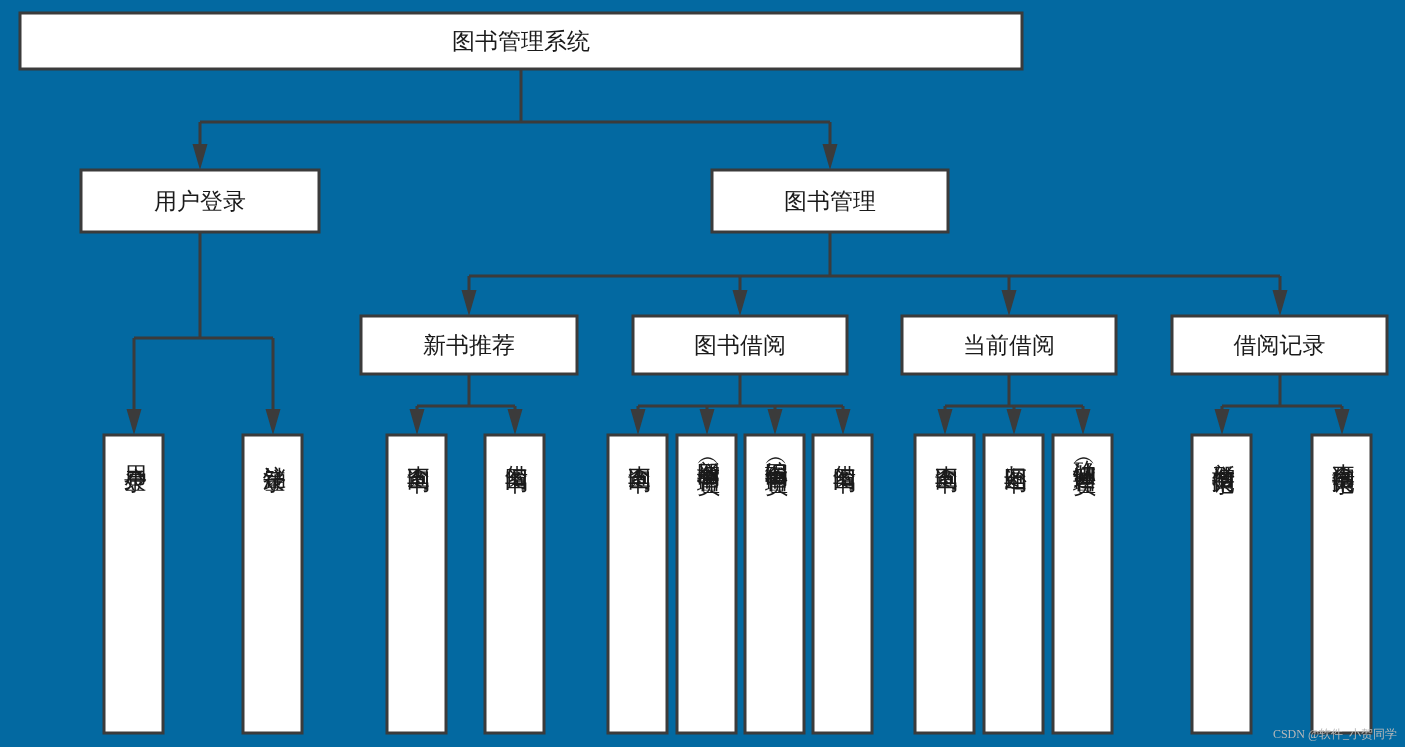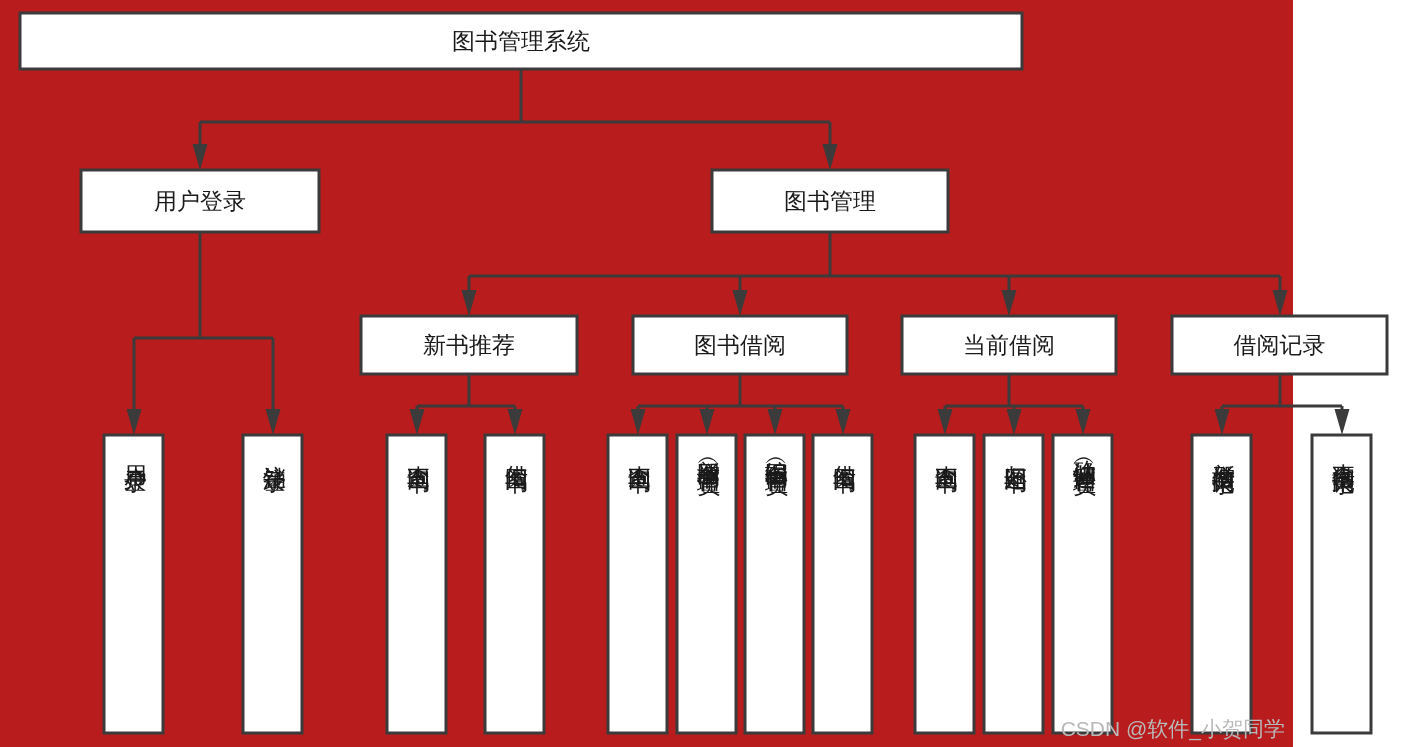--- a/index.html
+++ b/index.html
@@ -1,44 +1,44 @@
 <!DOCTYPE html>
 <html><head>
 <meta charset="utf-8">
 <style>
   html,body{margin:0;padding:0;background:#ffffff;}
   body{
     width:1405px;height:747px;
     font-family:"DejaVu Sans","Liberation Sans",sans-serif;
     overflow:hidden;
   }
-  #diagram-root{position:relative;width:1293px;height:747px;background:#b91c1c;}
+  #diagram-root{position:relative;width:1405px;height:747px;background:#0369a1;}
   svg#tree-svg{position:absolute;left:0;top:0;width:1405px;height:747px;display:block;}
   .node-rect{fill:#ffffff;stroke:#3b3b3b;stroke-width:3;}
   .conn{stroke:#3b3b3b;stroke-width:3;fill:none;}
   .arrow-head{fill:#3b3b3b;stroke:none;}
   .node-label{
     fill:#1a1a1a;
     font-family:"DejaVu Sans","Liberation Sans",sans-serif;
     text-anchor:middle;
     dominant-baseline:middle;
   }
   .h-label{font-size:23px;}
   .v-label{
     font-size:23px;
     writing-mode:vertical-rl;
     text-orientation:upright;
     letter-spacing:2px;
   }
   .watermark{
     position:absolute;
     right:8px;bottom:4px;
-    font-size:21px;
+    font-size:12px;
     color:#b9b9b9;
-    font-family:Liberation Sans, sans-serif;
+    font-family:Liberation Serif, serif;
     white-space:nowrap;
     pointer-events:none;
   }
 </style>
 </head>
 <body>
 
 <div id="diagram-root">
 
   <svg id="tree-svg" viewBox="0 0 1405 747" xmlns="http://www.w3.org/2000/svg">

